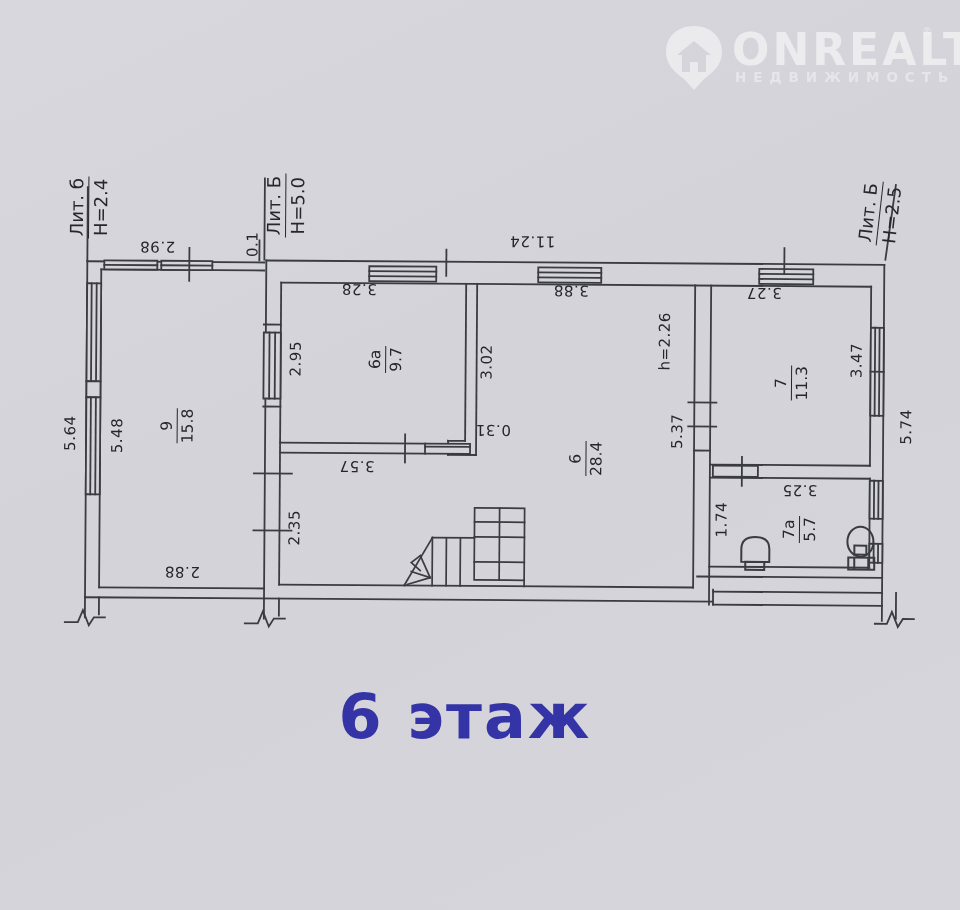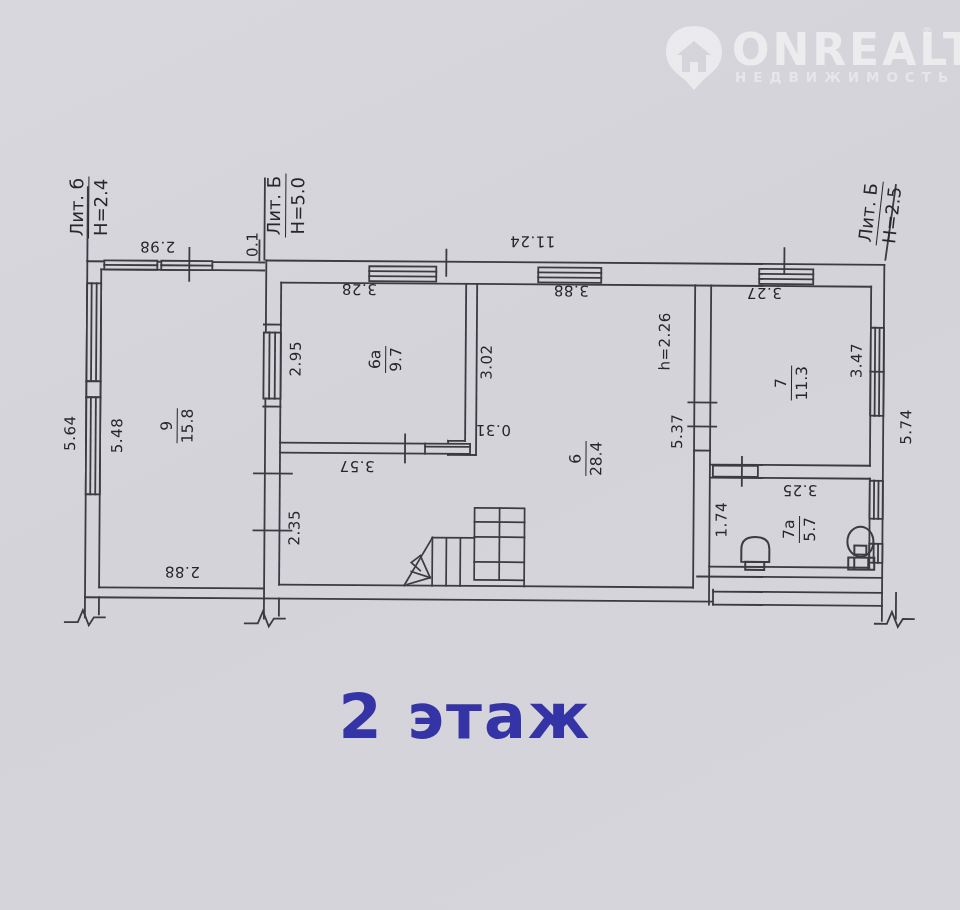--- a/index.html
+++ b/index.html
@@ -249,14 +249,14 @@
           <span class="l1">Лит. Б</span>
           <span class="l2">Н=5.0</span>
         </div>
         <div class="lit-label" style="left: 878px; top: 211px; position: absolute; transform: translate(-50%, -50%) rotate(-84deg);">
           <span class="l1">Лит. Б</span>
           <span class="l2">Н=2.5</span>
         </div>
       </div>
   </div>
 
-  <div class="floor-title">2 этаж</div>
+  <div class="floor-title">6 этаж</div>
 </div>
 
 </body></html>

